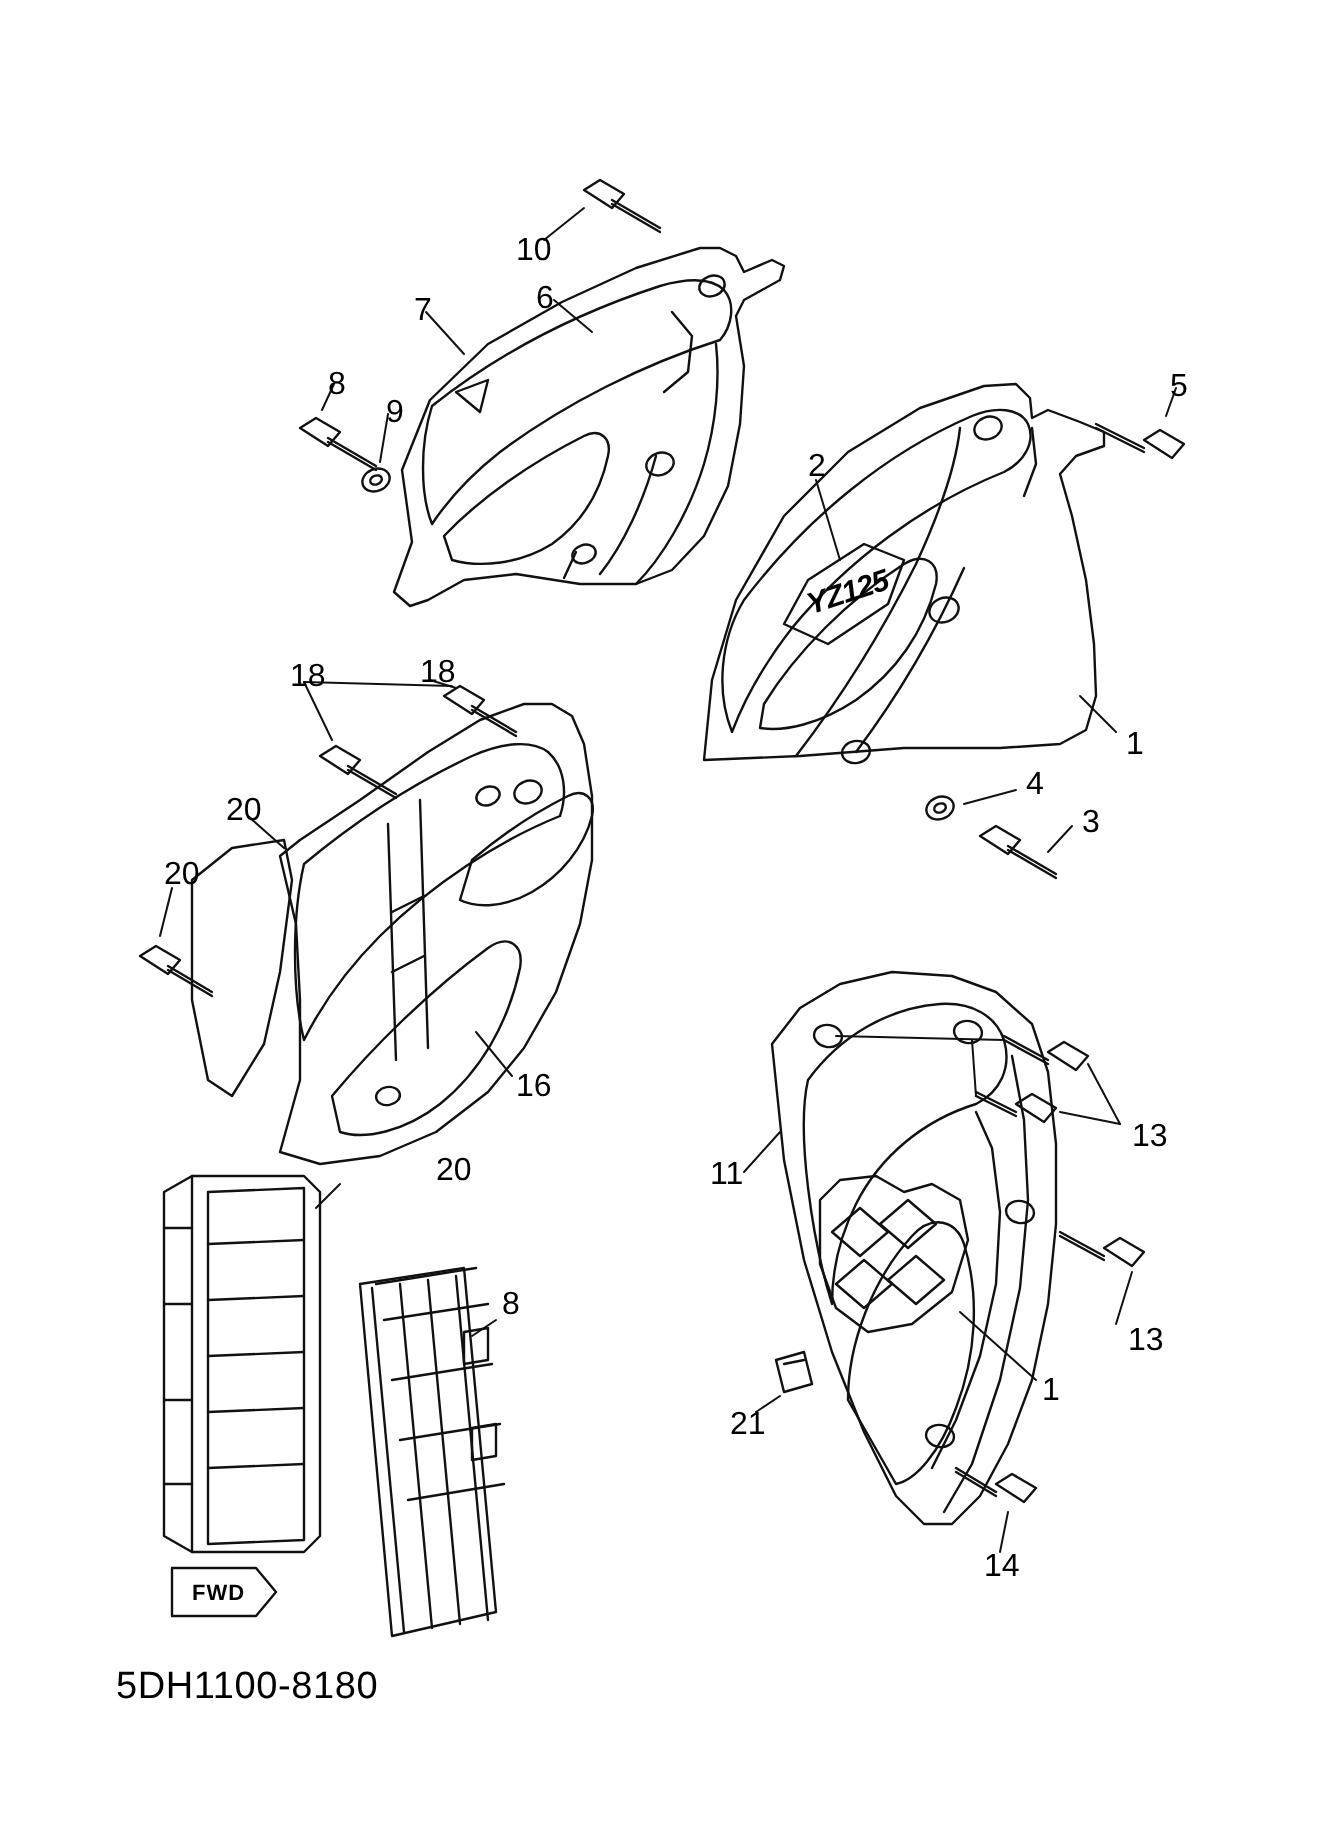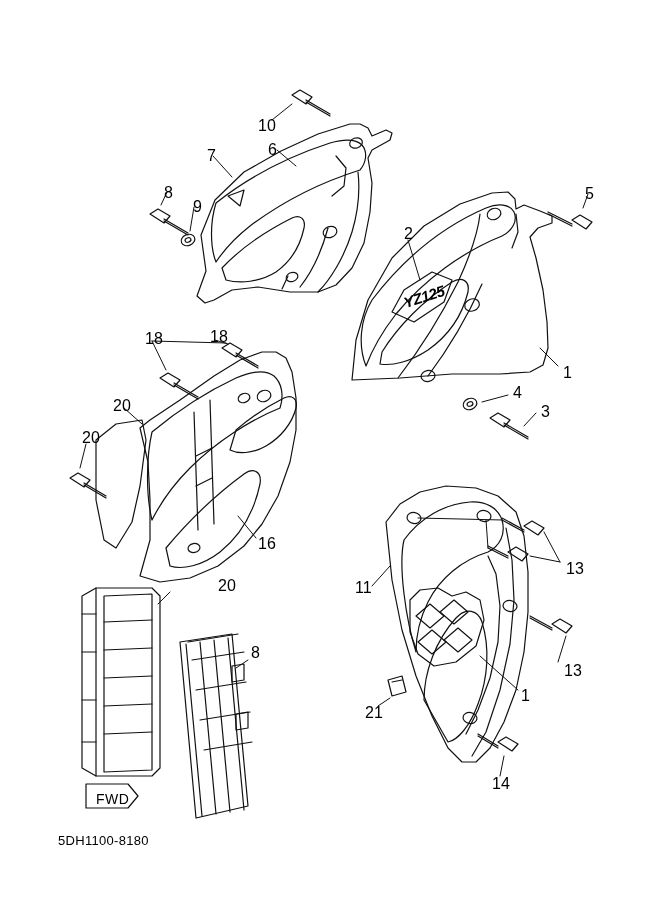--- a/index.html
+++ b/index.html
@@ -28,30 +28,30 @@
     position: absolute;
     font-family: "Liberation Sans", sans-serif;
     font-size: 16px;
     color: #000000;
     white-space: nowrap;
     line-height: 1;
   }
   .partcode {
     position: absolute;
     font-family: "Liberation Sans", sans-serif;
-    font-size: 13px;
+    font-size: 19px;
     letter-spacing: 0.3px;
     color: #000000;
     white-space: nowrap;
   }
   .fwd-label {
     position: absolute;
     font-family: "Liberation Sans", sans-serif;
-    font-size: 14px;
-    font-weight: normal;
+    font-size: 11px;
+    font-weight: bold;
     color: #000000;
     letter-spacing: 0.5px;
   }
   .logo-text {
     position: absolute;
     font-family: "Liberation Sans", sans-serif;
     font-size: 15px;
     font-style: italic;
     font-weight: bold;
     color: #000000;

